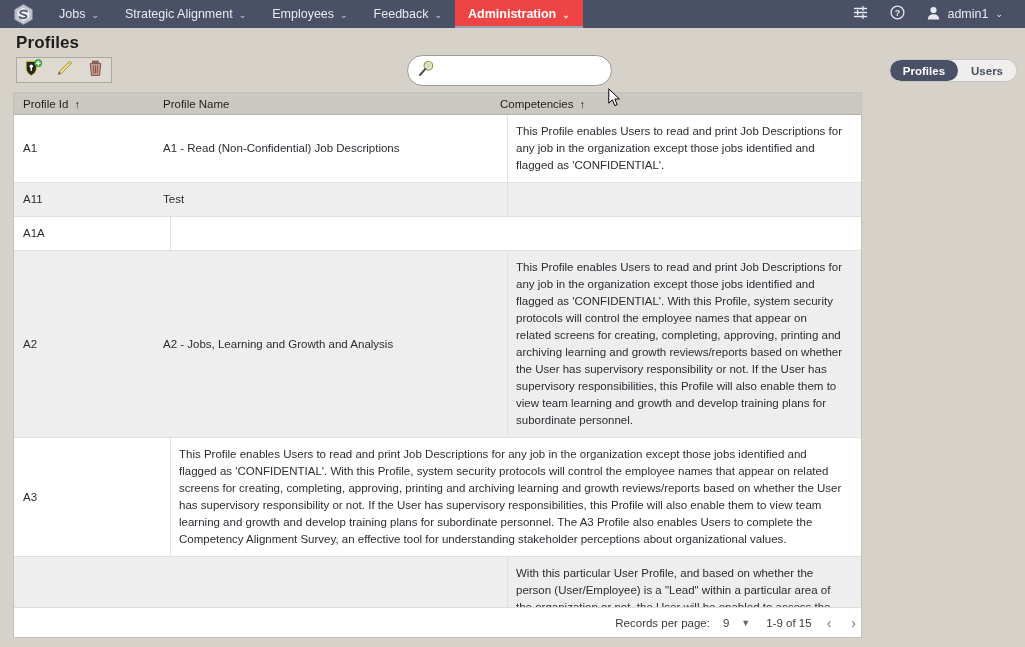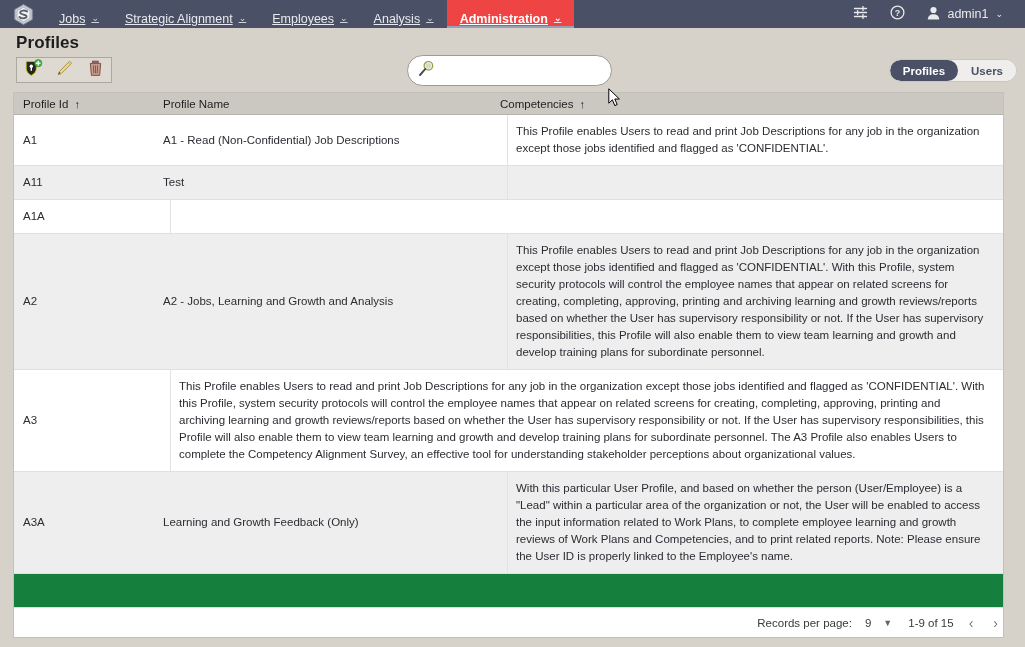--- a/index.html
+++ b/index.html
@@ -19,27 +19,26 @@
     align-items: stretch;
     position: relative;
     width: 1025px;
   }
   #logo-wrap {
     width: 46px;
     display: flex; align-items: center; justify-content: center;
   }
   .hexlogo { display:block; }
   .navitem {
-    display: flex; align-items: flex-start;
-    padding: 12px 13px;
+    display: flex; align-items: center;
+    padding: 0 13px;
     color: #e9eaee;
     font-size: 12.5px;
     white-space: nowrap;
     cursor: pointer;
-    text-decoration: underline;
   }
   .navitem .caret {
     margin-left: 6px;
     font-size: 9px;
     opacity: .85;
     transform: translateY(1px);
   }
   .navitem.active {
     background: #ef4444;
     font-weight: bold;
@@ -139,23 +138,23 @@
   .seg.on {
     background: #4a5065;
     color: #ffffff;
     border-radius: 12px;
   }
 
   
   #tablewrap {
     position: absolute;
     left: 13px; top: 92px;
-    width: 991px;
+    width: 849px;
     height: 546px;
-    background: #15803d;
+    background: #0c4a6e;
     border: 1px solid #c4c0ba;
     display: flex;
     flex-direction: column;
   }
   #thead {
     display: flex;
     height: 22px;
     background: #cbc7c1;
     flex: 0 0 auto;
     align-items: center;
@@ -245,21 +244,21 @@
   </div>
   <div class="navitem">
     <span>Strategic Alignment</span>
     <span class="caret">⌄</span>
   </div>
   <div class="navitem">
     <span>Employees</span>
     <span class="caret">⌄</span>
   </div>
   <div class="navitem">
-    <span>Analysis</span>
+    <span>Feedback</span>
     <span class="caret">⌄</span>
   </div>
   <div class="navitem active">
     <span>Administration</span>
     <span class="caret">⌄</span>
   </div>
 
   <div id="nav-spacer"></div>
 
   <div class="navright">

